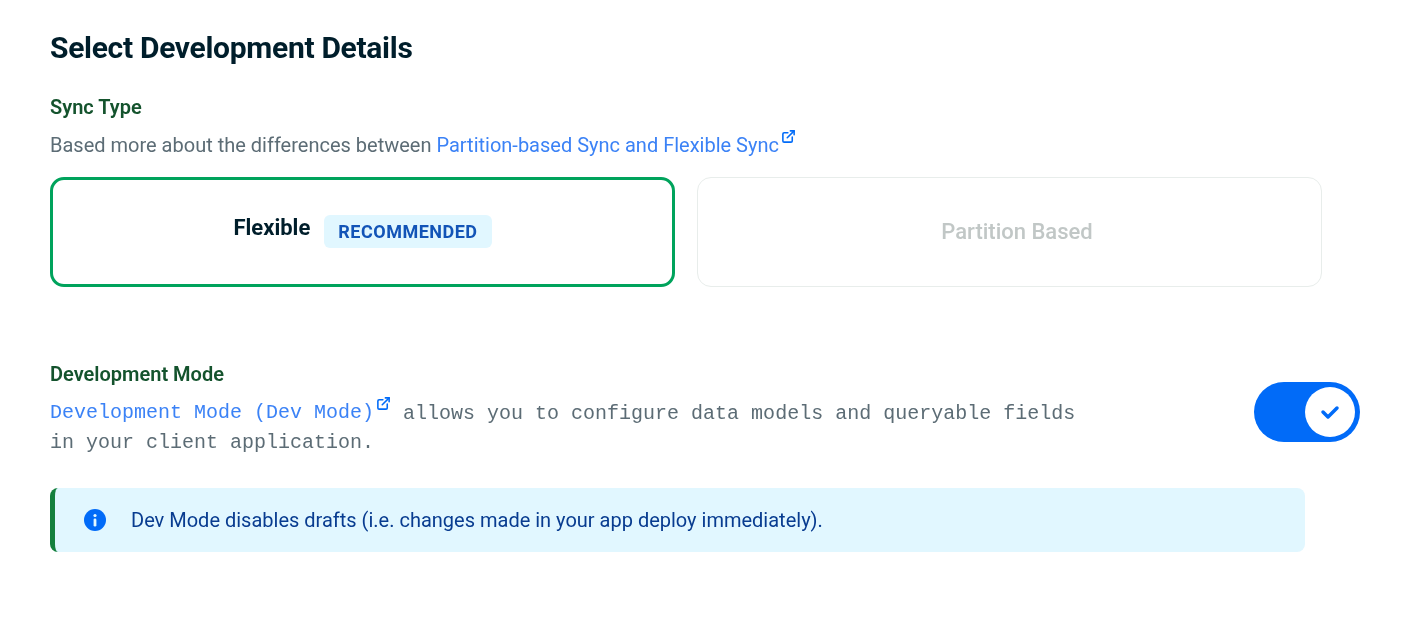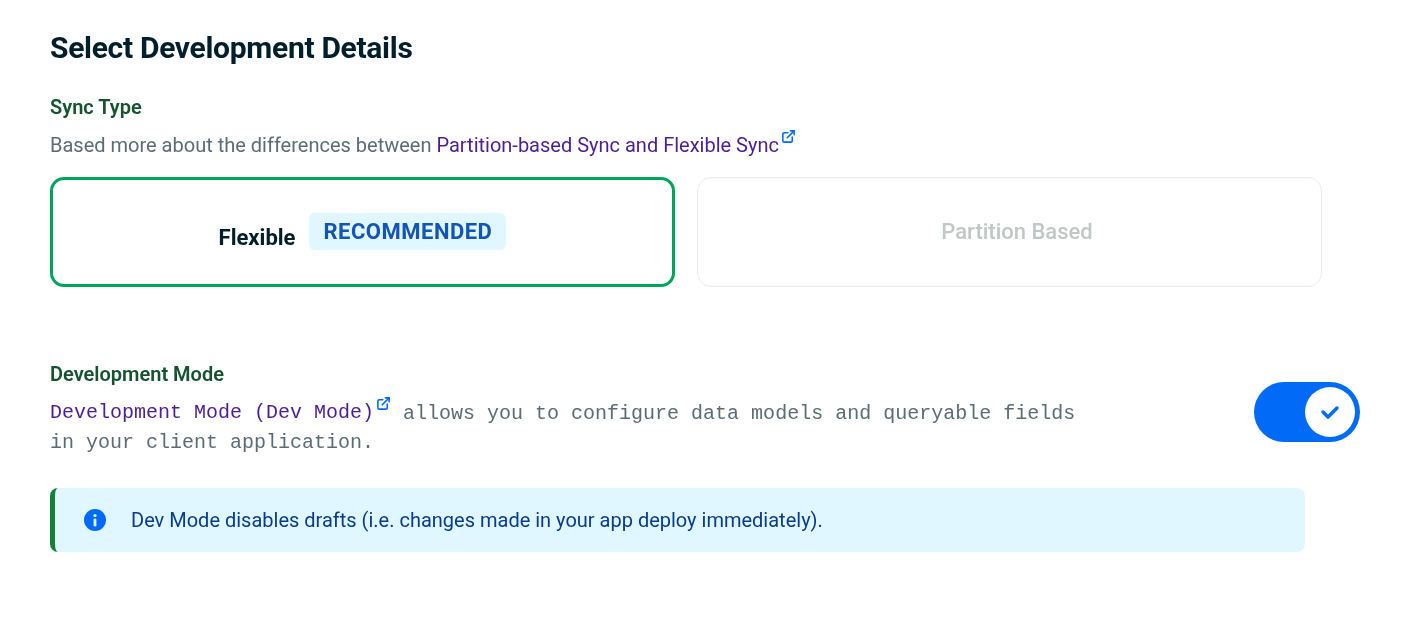--- a/index.html
+++ b/index.html
@@ -28,21 +28,21 @@
       margin-bottom: 10px;
     }
     .section-description {
       font-size: 20px;
       font-weight: 400;
       color: #5c6c75;
       margin-bottom: 18px;
       line-height: 1.4;
     }
     .link {
-      color: #4c1d95;
+      color: #3b82f6;
       text-decoration: none;
       cursor: pointer;
     }
     .ext-icon {
       display: inline-block;
       vertical-align: super;
       font-size: 15px;
       margin-left: 2px;
       color: #016bf8;
     }
@@ -67,32 +67,32 @@
       border: 3px solid #00a35c;
     }
     .sync-card.unselected {
       border: 1px solid #e8edeb;
       color: #c1c7c6;
       font-weight: 500;
       padding-left: 15px;
     }
     .sync-card-content {
       display: flex;
-      align-items: flex-end;
+      align-items: flex-start;
       gap: 14px;
     }
     .sync-card-label {
       font-weight: 700;
       color: #001e2b;
     }
     .badge {
       background: #e1f7ff;
       color: #1254b7;
       font-weight: 700;
-      font-size: 22px;
+      font-size: 18px;
       padding: 6px 14px;
       border-radius: 6px;
       letter-spacing: 0.5px;
     }
     .dev-mode-row {
       display: flex;
       align-items: flex-start;
       justify-content: space-between;
       gap: 40px;
       margin-bottom: 30px;

